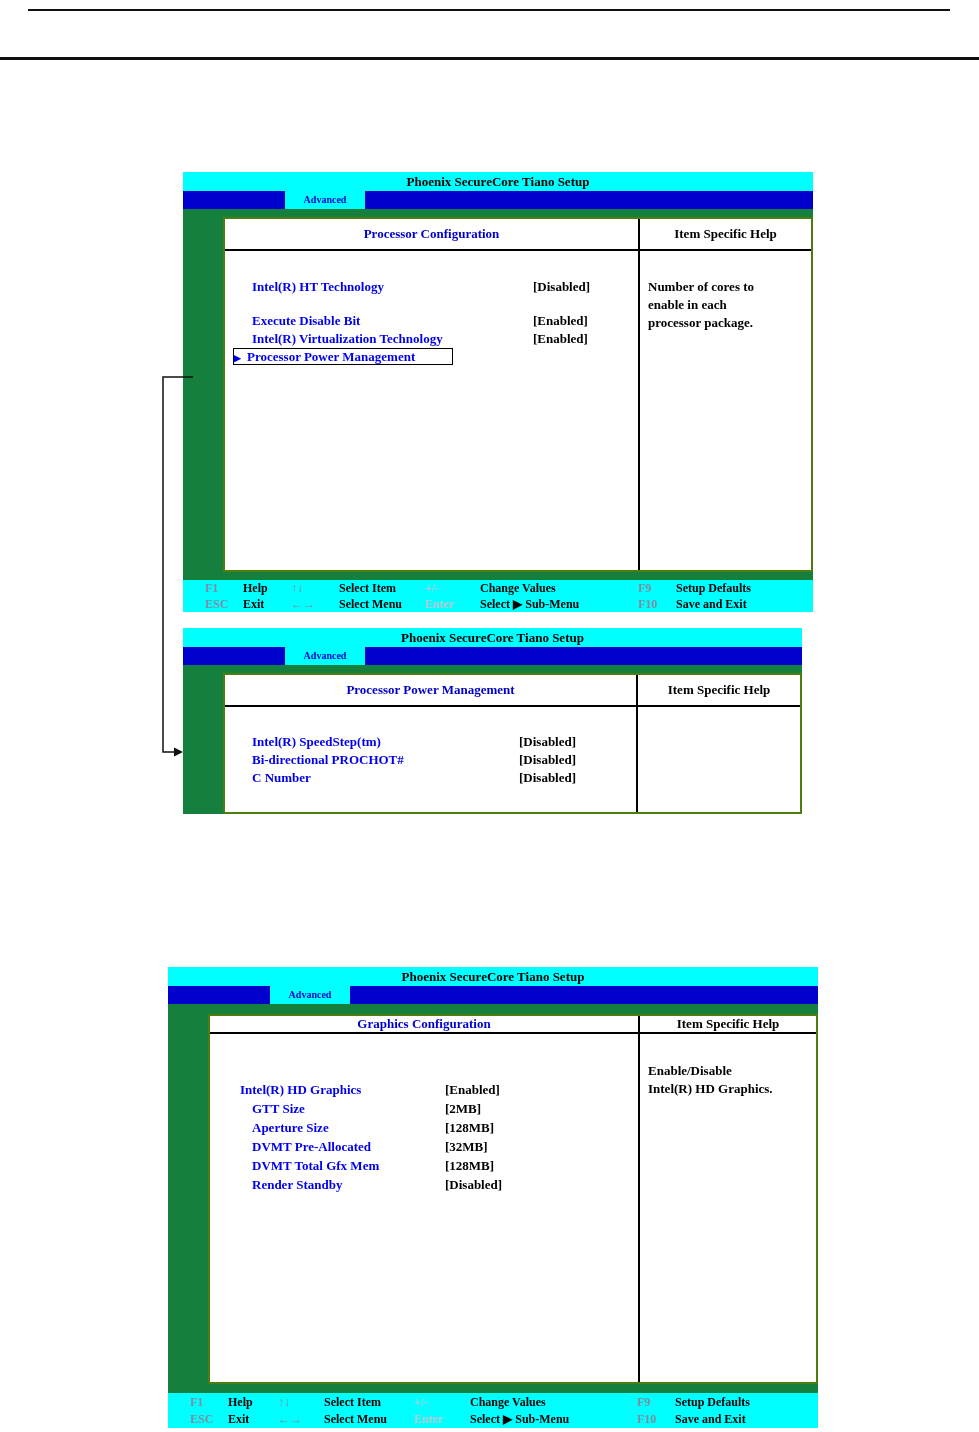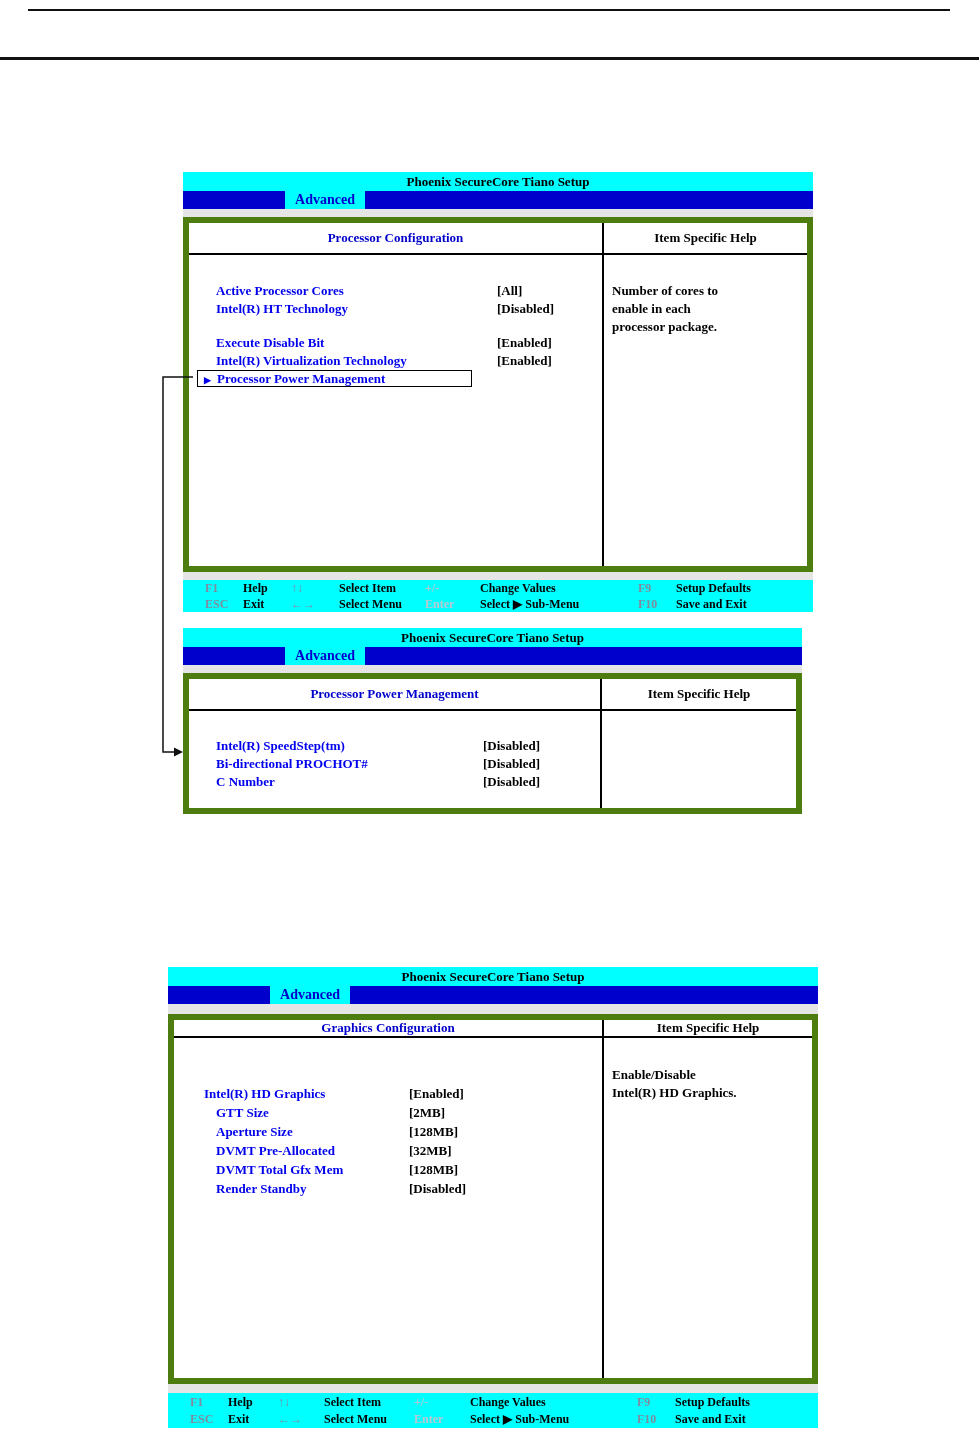--- a/index.html
+++ b/index.html
@@ -5,36 +5,36 @@
   * { box-sizing: border-box; margin: 0; padding: 0; }
   html,body { background:#ffffff; }
   body {
     width: 979px; height: 1432px; position: relative;
     font-family: "Liberation Serif", serif;
     color: #000;
   }
   .rule-top { position:absolute; top:9px; left:28px; width:922px; height:2px; background:#111; }
   .rule-hdr { position:absolute; top:57px; left:0; width:979px; height:3px; background:#111; }
 
-  .screen { position:absolute; background:#e5e5e5; }
+  .screen { position:absolute; background:#15803d; }
   #screen1 { left:183px; top:172px; width:630px; }
   #screen2 { left:183px; top:628px; width:619px; }
   #screen3 { left:168px; top:967px; width:650px; }
 
   .titlebar {
     height:19px; background:#00ffff; color:#000;
     font-size:13px; font-weight:bold; text-align:center; line-height:19px;
   }
   .menubar { height:18px; background:#0000cd; position:relative; }
   .tab {
     position:absolute; top:0; left:102px; width:80px; height:18px;
-    background:#00ffff; color:#0000cd; font-weight:bold; font-size:14px;
+    background:#00ffff; color:#0000cd; font-weight:bold; font-size:10px;
     line-height:18px; text-align:center;
   }
-  .bios-body { margin-top:8px; border:6px solid #4d7c0f; display:flex; background:#fff; }
+  .bios-body { margin-top:8px; border:2px solid #4d7c0f; display:flex; background:#fff;margin-left:40px; }
   #screen1 .bios-body { height:355px; }
   #screen2 .bios-body { height:141px; }
   #screen3 .bios-body { height:370px; margin-top:10px; }
 
   .pane-left  { border-right:2px solid #000; }
   #screen1 .pane-left { width:415px; }
   #screen2 .pane-left { width:413px; }
   #screen3 .pane-left { width:430px; }
   .pane-right { flex:1; }
   .pane-hdr {
@@ -52,23 +52,23 @@
   .item-row { position:relative; height:18px; line-height:18px; white-space:nowrap; }
   #screen3 .item-row { height:19px; line-height:19px; }
   .item-label { color:#0000ee; }
   .indent1 .item-label { margin-left:12px; }
   .item-value { position:absolute; color:#000; }
   #screen1 .item-value { left:281px; }
   #screen2 .item-value { left:267px; }
   #screen3 .item-value { left:205px; }
   .spacer { height:16px; }
   .submenu-row {
-    position:relative; margin-left:-19px; width:275px; height:17px;
+    position:relative; margin-left:-19px; width:220px; height:17px;
     border:1px solid #000; line-height:15px; white-space:nowrap;
-    padding-left:6px;
+    padding-left:0;
   }
   .submenu-marker { font-size:9px; color:#0000ee; display:inline-block; width:13px; }
 
   .help-text { font-size:13px; font-weight:bold; line-height:18px; color:#000; }
   #screen1 .help-text { padding:27px 4px 0 8px; }
   #screen2 .help-text { padding:26px 4px 0 8px; }
   #screen3 .help-text { padding:28px 4px 0 8px; }
 
   .legend {
     position:relative; margin-top:8px; height:32px; background:#00ffff;
@@ -100,24 +100,20 @@
 
 <div class="screen" id="screen1">
   <div class="titlebar">Phoenix SecureCore Tiano Setup</div>
   <div class="menubar">
     <div class="tab">Advanced</div>
   </div>
   <div class="bios-body">
     <div class="pane-left">
       <div class="pane-hdr hdr-blue">Processor Configuration</div>
       <div class="items">
-        <div class="item-row">
-          <span class="item-label">Active Processor Cores</span>
-          <span class="item-value">[All]</span>
-        </div>
         <div class="item-row">
           <span class="item-label">Intel(R) HT Technology</span>
           <span class="item-value">[Disabled]</span>
         </div>
         <div class="spacer"></div>
         <div class="item-row">
           <span class="item-label">Execute Disable Bit</span>
           <span class="item-value">[Enabled]</span>
         </div>
         <div class="item-row">

